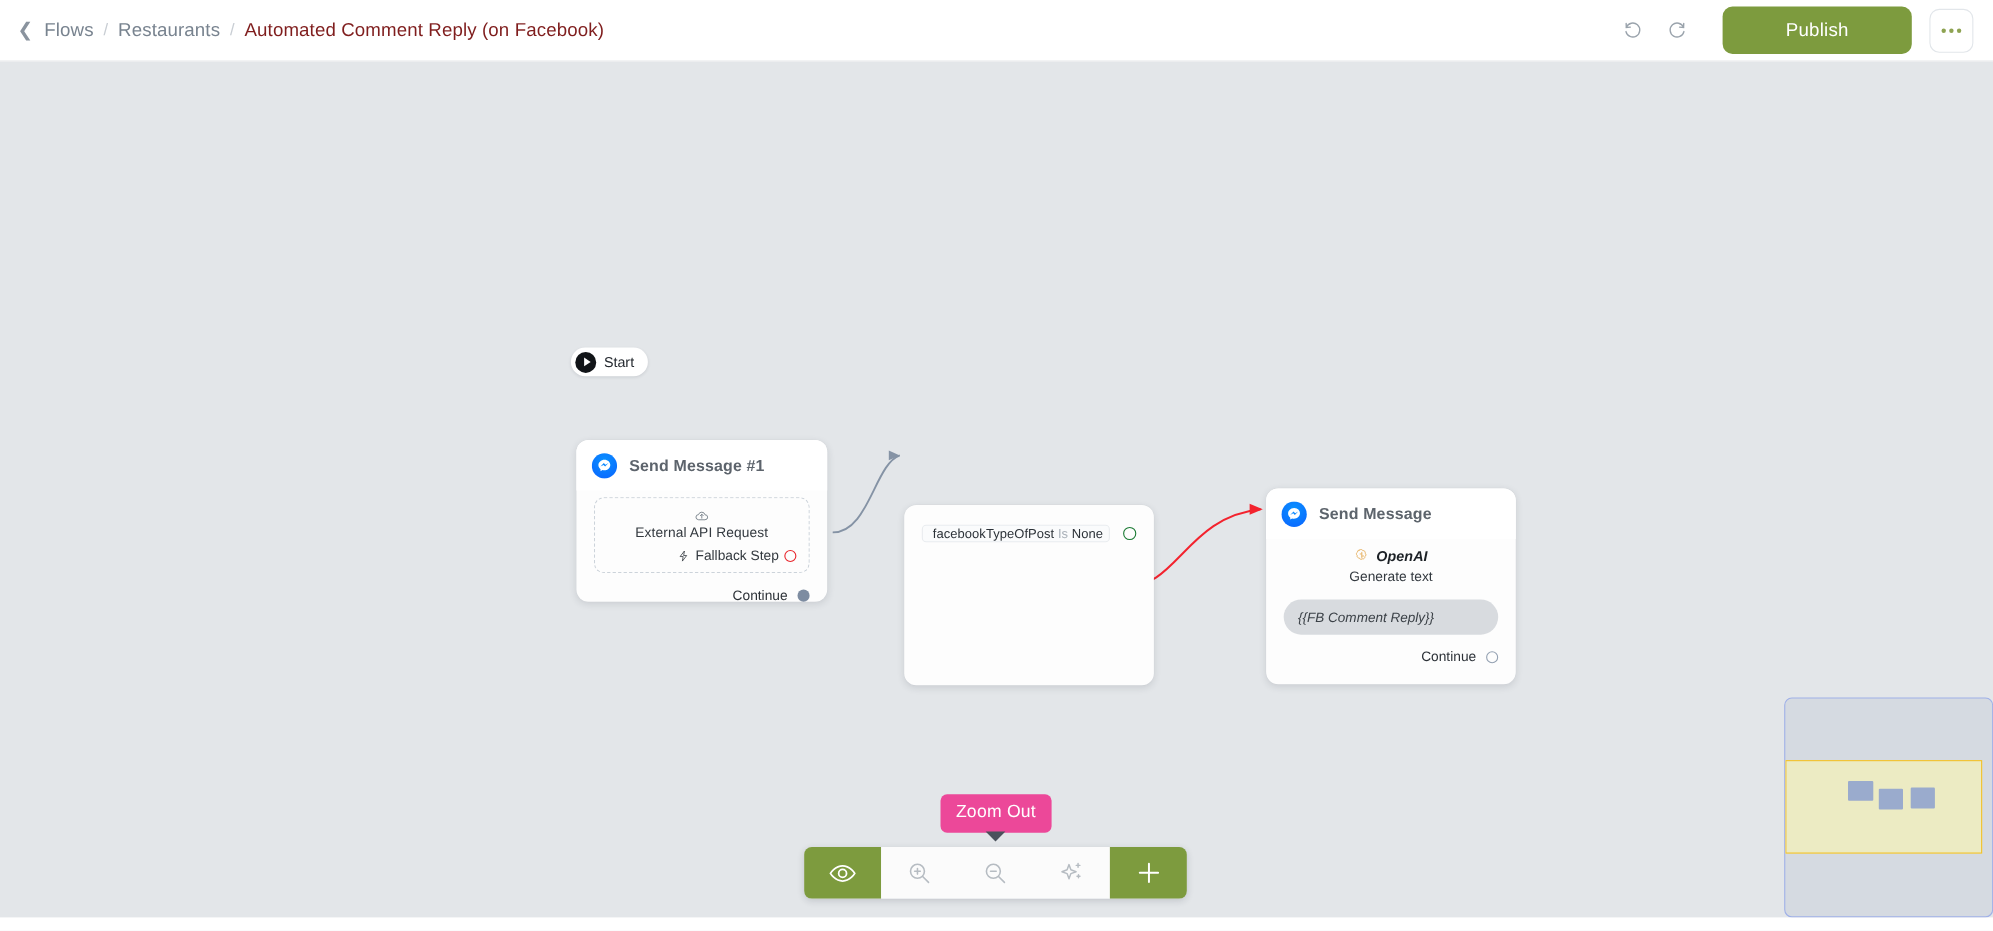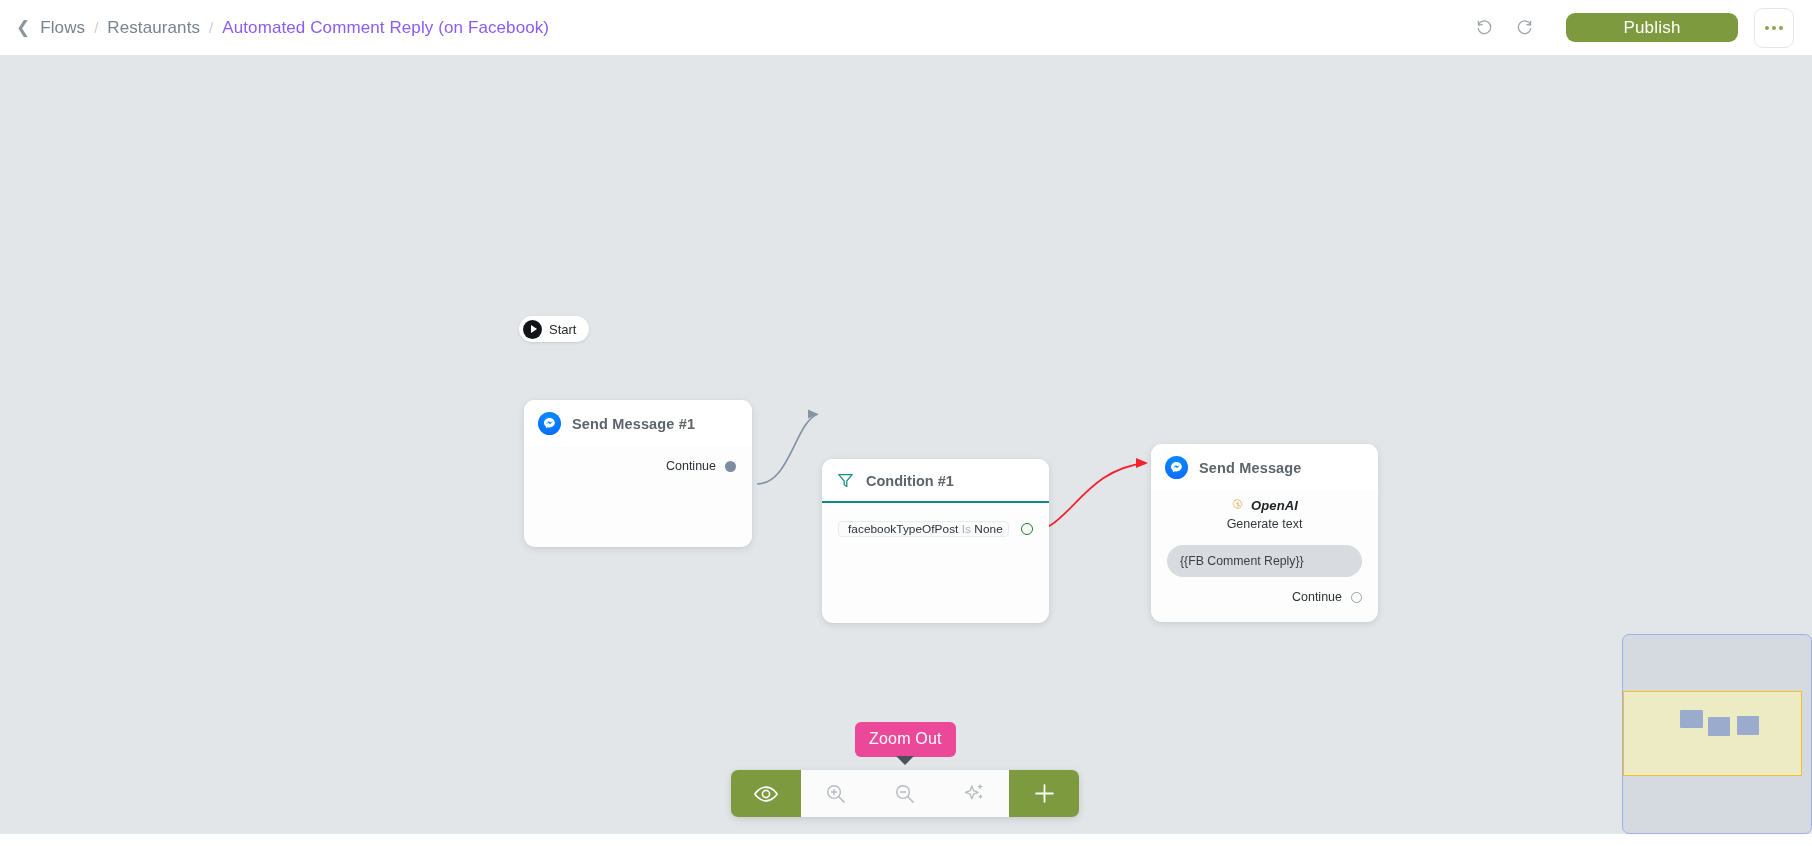--- a/index.html
+++ b/index.html
@@ -22,35 +22,35 @@
   }
   .breadcrumb {
     display: flex; align-items: center;
     margin-left: 16px; gap: 9px;
     font-size: 17px; color: #7b8794;
     white-space: nowrap;
   }
   .bc-back { font-size: 17px; color: #8a939e; line-height: 1; padding-right: 1px; }
   .bc-item { color: #78838f; letter-spacing: .1px; }
   .bc-sep { color: #c8cdd3; font-size: 15px; }
-  .bc-current { color: #8b5cf6; letter-spacing: .1px; }
+  .bc-current { color: #7f1d1d; letter-spacing: .1px; }
 
   .topright {
     margin-left: auto; display: flex; align-items: center;
     gap: 0; padding-right: 18px;
   }
   .iconbtn-plain {
     width: 40px; height: 40px;
     display: flex; align-items: center; justify-content: center;
     background: transparent; border: none; cursor: pointer;
     color: #9aa3ac;
   }
   .publish-btn {
     margin-left: 22px;
-    width: 172px; height: 29px;
+    width: 172px; height: 43px;
     border-radius: 9px;
     border: none; cursor: pointer;
     color: #fff; font-size: 17px; font-weight: 400;
     font-family: "Liberation Sans", sans-serif;
     display: flex; align-items: center; justify-content: center;
     letter-spacing: .2px;
   }
   .more-btn {
     margin-left: 16px;
     width: 40px; height: 40px;
@@ -192,21 +192,21 @@
     display:flex; align-items:flex-start; justify-content:center;
     gap: 6px; margin-top: 8px; font-style: italic;
   }
   .openai-name { font-size: 13px; font-weight: bold; color: #1c2126; letter-spacing: .1px; }
   .openai-sub { text-align:center; font-size: 12.5px; color: #33393f; margin-top: 4px; }
   .msg-bubble {
     margin-top: 14px;
     background: #d8dbdf;
     border-radius: 16px;
     padding: 9px 13px;
-    font-size: 12.3px; color: #3b4147;
+    font-size: 12.3px; color: #3b4147; font-style: italic;
   }
 
   
   .toolbar {
     position: absolute; left: 731px; bottom: 17px;
     width: 348px; height: 47px;
     border-radius: 7px; overflow: hidden;
     display: flex;
     box-shadow: 0 2px 7px rgba(30,40,55,.16);
     z-index: 30;
@@ -315,34 +315,45 @@
       <div class="node-head">
         <span class="fb-icon">
           <svg width="15" height="15" viewBox="0 0 24 24">
             <path d="M12 3.2C6.9 3.2 3 6.95 3 11.2c0 2.4 1.25 4.55 3.2 5.95v3.1l2.95-1.6c.9.25 1.85.4 2.85.4 5.1 0 9-3.75 9-8 0-4.25-3.9-7.85-9-7.85z" fill="#ffffff" opacity="0"></path>
             <path d="M12 3C7 3 3.2 6.7 3.2 10.9c0 2.4 1.2 4.5 3.1 5.9v2.9l2.85-1.55c.8.22 1.65.34 2.55.34 4.98 0 8.8-3.7 8.8-7.9C20.5 6.7 16.98 3 12 3zm.95 10.1-2.3-2.45-4.4 2.45 4.85-5.15 2.35 2.45 4.35-2.45-4.85 5.15z" fill="#ffffff"></path>
           </svg>
         </span>
         <span class="node-title">Send Message #1</span>
       </div>
       <div class="node-body">
+        <div class="api-box">
+          <div class="api-cloud">
+            <svg width="14" height="14" viewBox="0 0 24 24" fill="none" stroke="#7d868f" stroke-width="1.5" stroke-linecap="round" stroke-linejoin="round">
+              <path d="M6.5 18a4 4 0 0 1 .4-7.98A5.2 5.2 0 0 1 17 10.3a3.85 3.85 0 0 1 .5 7.7z"></path>
+              <path d="M12 15.5V9.5"></path>
+                <path d="M9.8 11.6 12 9.4l2.2 2.2"></path>
+            </svg>
+          </div>
+          <div class="api-label">External API Request</div>
+          <div class="fallback-row">
+            <svg width="11" height="13" viewBox="0 0 24 24" fill="none" stroke="#33393f" stroke-width="1.6" stroke-linejoin="round">
+              <path d="M13.5 2 5 13h6l-1.5 9L18 11h-6z"></path>
+            </svg>
+            <span class="fallback-label">Fallback Step</span>
+            <span class="ring-red"></span>
+          </div>
+        </div>
         <div class="continue-row">
           <span class="continue-label">Continue</span>
           <span class="dot-gray"></span>
         </div>
       </div>
     </div>
 
     <div class="node" id="node-condition-1">
-      <div class="node-head node-head-cond">
-        <svg width="19" height="19" viewBox="0 0 24 24" fill="none" stroke="#17917f" stroke-width="1.6" stroke-linejoin="round">
-          <path d="M3.5 4.5h17l-6.8 8v7l-3.4-2.2v-4.8z"></path>
-        </svg>
-        <span class="cond-title">Condition #1</span>
-      </div>
       <div class="node-body">
         <div class="cond-row">
           <div class="cond-pill">
             <span>facebookTypeOfPost</span>
             <span class="cond-op">Is</span>
             <span>None</span>
           </div>
           <span class="ring-green"></span>
         </div>
       </div>

